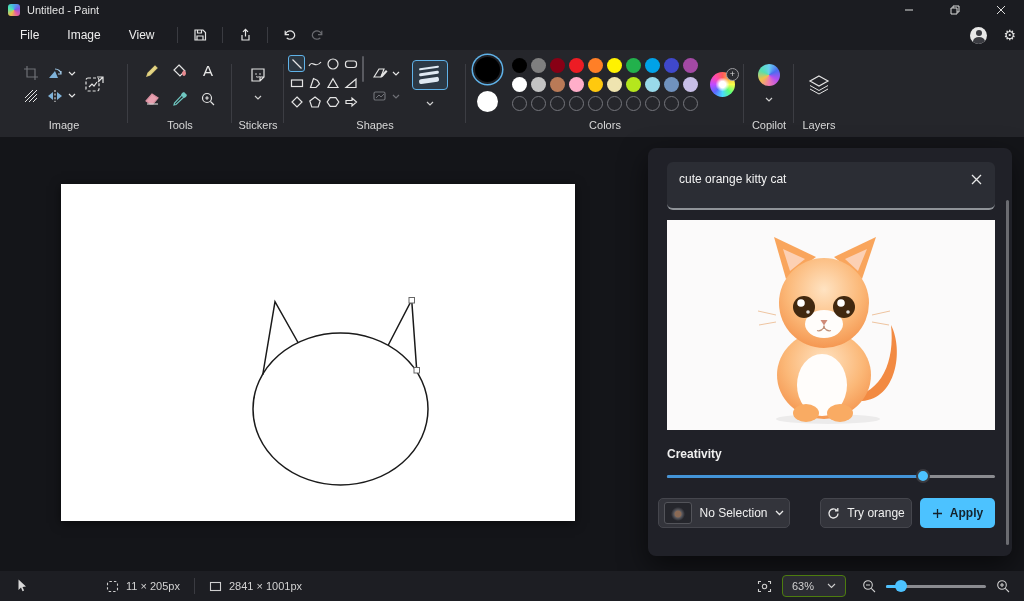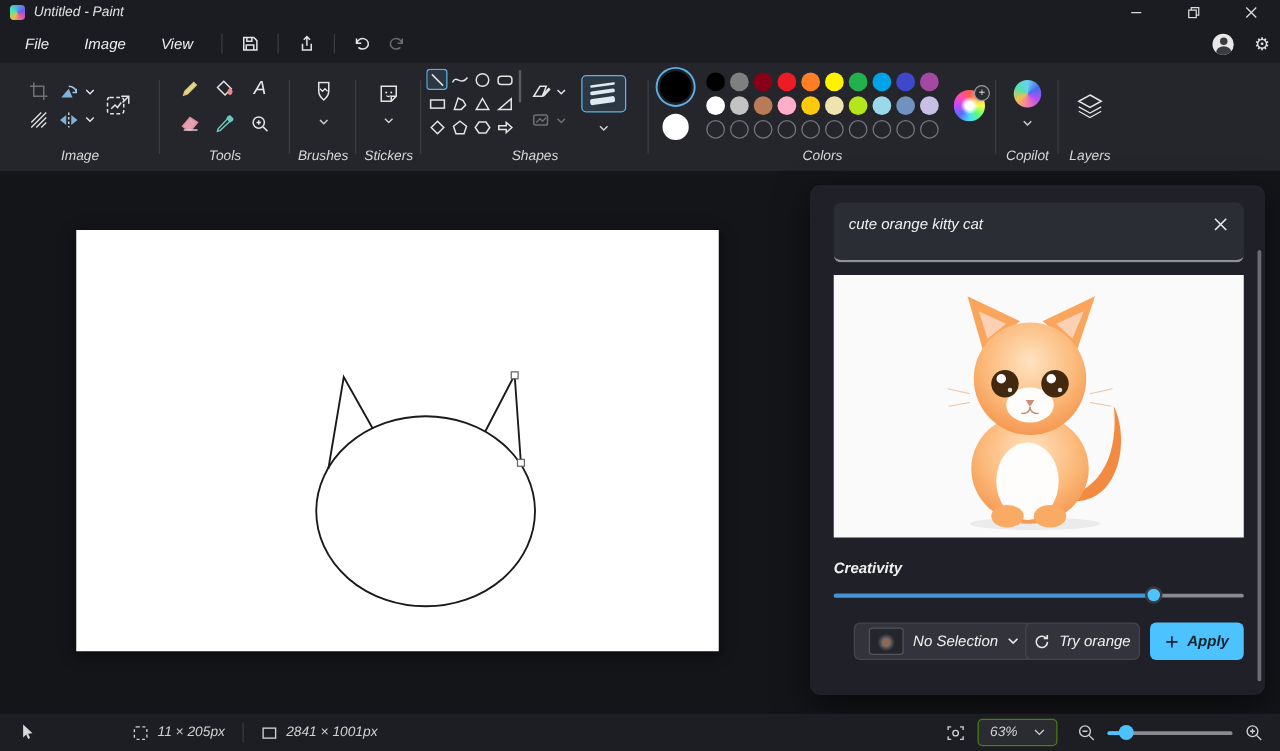--- a/index.html
+++ b/index.html
@@ -1,18 +1,18 @@
 <!DOCTYPE html>
 <html><head>
 <meta charset="utf-8">
 <style>
   html,body{margin:0;padding:0;width:1024px;height:601px;overflow:hidden;
     font-family:"Liberation Sans","DejaVu Sans",sans-serif;background:#141519;color:#e8e8e8;
     -webkit-font-smoothing:antialiased;}
-  .app{position:relative;width:1024px;height:601px;background:#141519;font-style:italic;}
+  .app{position:relative;width:1024px;height:601px;background:#141519;}
 
   
   .titlebar{position:absolute;left:0;top:0;width:100%;height:20px;background:#1b1c21;
     display:flex;align-items:center;padding-left:8px;box-sizing:border-box;font-size:11px;color:#e2e2e2;}
   .applogo{width:12px;height:12px;border-radius:3px;margin-right:7px;
     background:conic-gradient(#4aa8e8,#7a5ae8,#e85aa0,#e8c04a,#4ae8b0,#4aa8e8);}
   .wincontrols{position:absolute;right:0;top:0;height:20px;display:flex;}
   .winbtn{width:46px;height:20px;display:flex;align-items:center;justify-content:center;color:#dcdcdc;}
   .winbtn svg{stroke:#dcdcdc;stroke-width:1;fill:none;}
 
@@ -256,34 +256,20 @@
               <svg width="16" height="16">
                 <circle cx="7" cy="7" r="4.5"></circle>
                 <path d="M10.5 10.5L14 14 M5.2 7h3.6 M7 5.2v3.6"></path>
               </svg>
             </span>
         </span>
       </div>
       <span class="rsec-label">Tools</span>
     </div>
 
-    <div class="rsec" style="width:53px">
-      <div class="rsec-content" style="flex-direction:column">
-        <span class="ribtn" style="flex-direction:column">
-          <svg width="16" height="20">
-              <path d="M4 1h8v7c0 3-1.5 5-4 7-2.5-2-4-4-4-7z"></path>
-              <path d="M5 6l2 2 2-2 2 2" stroke-width="1"></path>
-            </svg>
-          <span class="chev"><svg width="8" height="5">
-                <path d="M1 1l3 3 3-3"></path>
-              </svg></span>
-        </span>
-      </div>
-      <span class="rsec-label">Brushes</span>
-    </div>
 
     <div class="rsec" style="width:52px">
       <div class="rsec-content" style="flex-direction:column">
         <span class="ribtn" style="flex-direction:column">
           <svg width="18" height="18">
               <path d="M3 3h12v8l-4 4H3z M11 15v-4h4"></path>
               <circle cx="7" cy="8" r=".8" fill="#e4e4e4" stroke="none"></circle>
               <circle cx="11" cy="8" r=".8" fill="#e4e4e4" stroke="none"></circle>
               <path d="M7 10.5c1 .8 2.5.8 3.5 0" stroke-width="1"></path>
             </svg>
@@ -546,21 +532,21 @@
       </svg>
     </div>
 
     <div class="creativity">Creativity</div>
     <div class="slider" style="--pct: 78%;">
       <span class="track"></span>
       <span class="fill"></span>
       <span class="thumb"></span>
     </div>
 
-    <div class="pbtn" style="left:35px;width:144px">
+    <div class="pbtn" style="left:10px;width:132px">
       <span class="sel-thumb"></span>
       <span>No Selection</span>
       <svg width="9" height="6">
           <path d="M1 1l3.5 3.5L8 1"></path>
         </svg>
     </div>
     <div class="pbtn" style="left:172px;width:92px">
       <svg width="13" height="13">
           <path d="M11 6.5a4.5 4.5 0 1 1-1.3-3.2 M10.8 1v2.8H8"></path>
         </svg>

